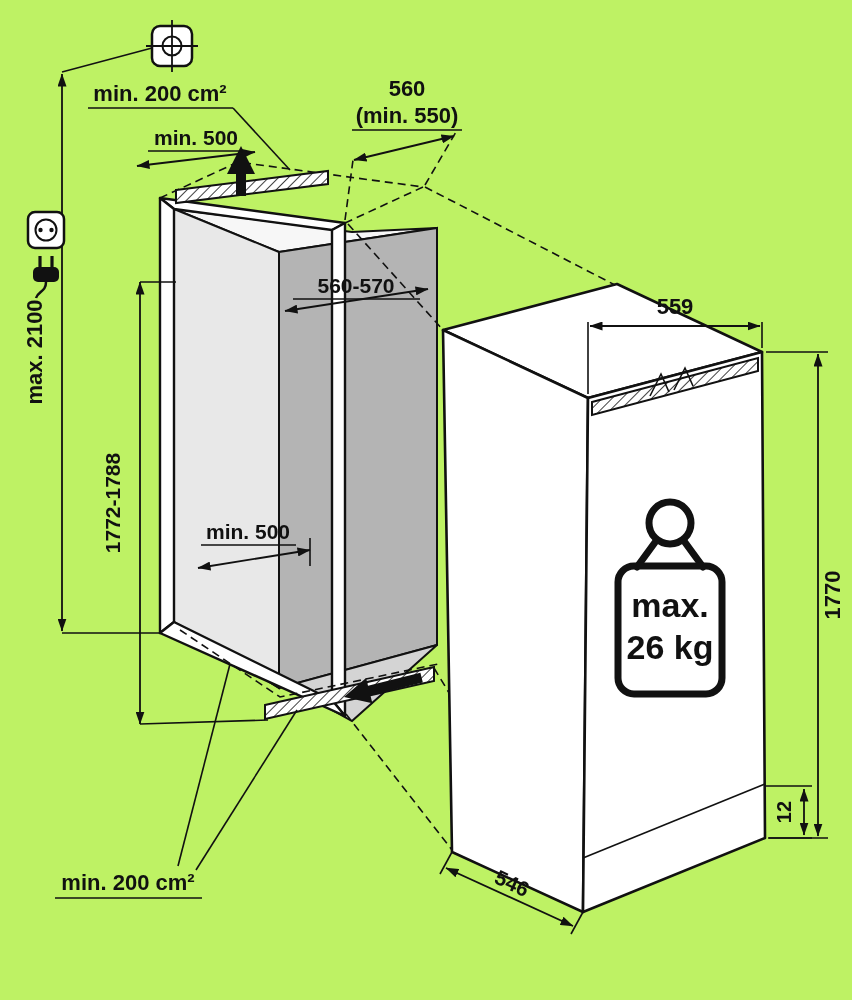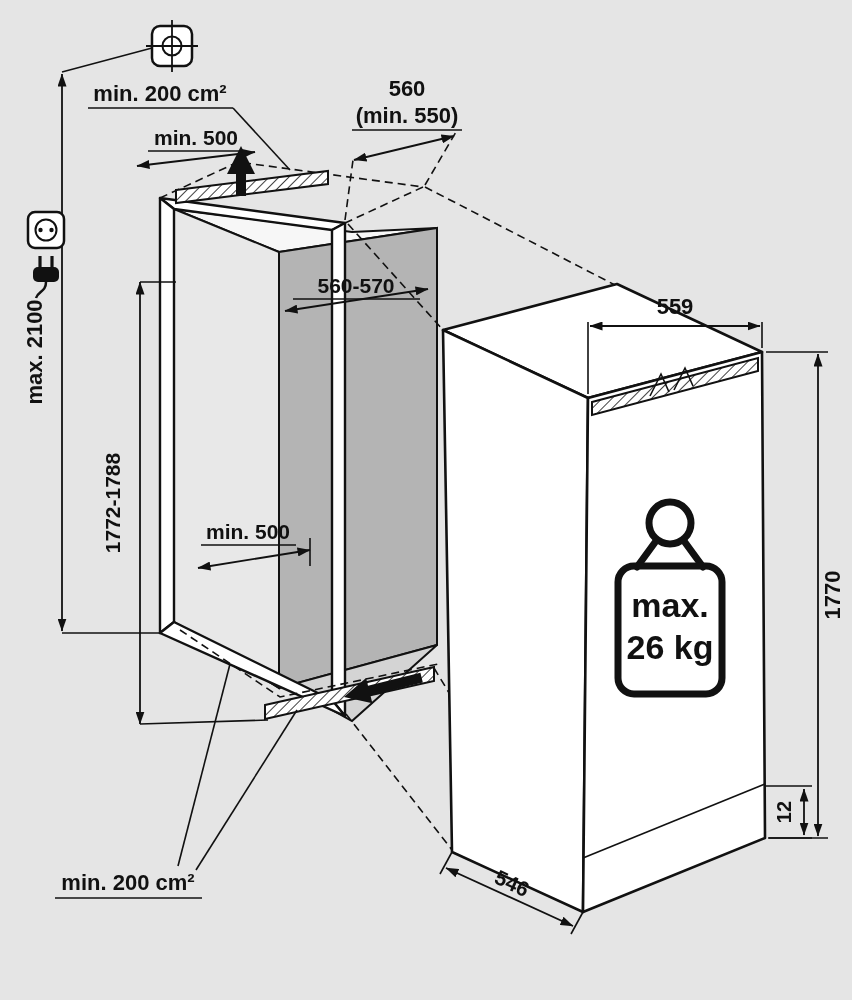--- a/index.html
+++ b/index.html
@@ -1,20 +1,20 @@
 <!DOCTYPE html>
 <html><head>
 <meta charset="utf-8">
 <style>
   html, body { margin: 0; padding: 0; background: #ffffff; }
   .stage {
     position: relative;
     width: 852px;
     height: 1000px;
-    background: #e5e5e5;
+    background: #bef264;
     font-family: "Liberation Sans", sans-serif;
     overflow: hidden;
   }
   svg { display: block; }
   text {
     font-family: "Liberation Sans", "DejaVu Sans", sans-serif;
     fill: #111111;
   }
   .dim-label { font-size: 22px; font-weight: 700; }
   .dim-label-sm { font-size: 21px; font-weight: 700; }

